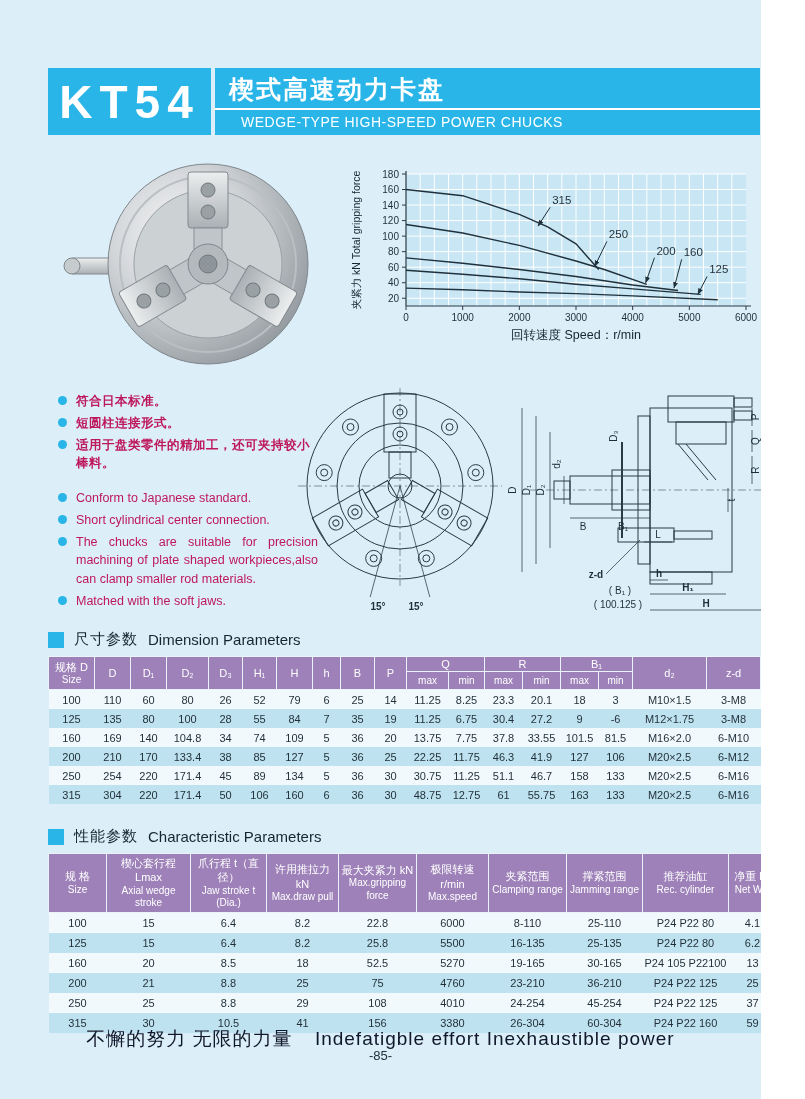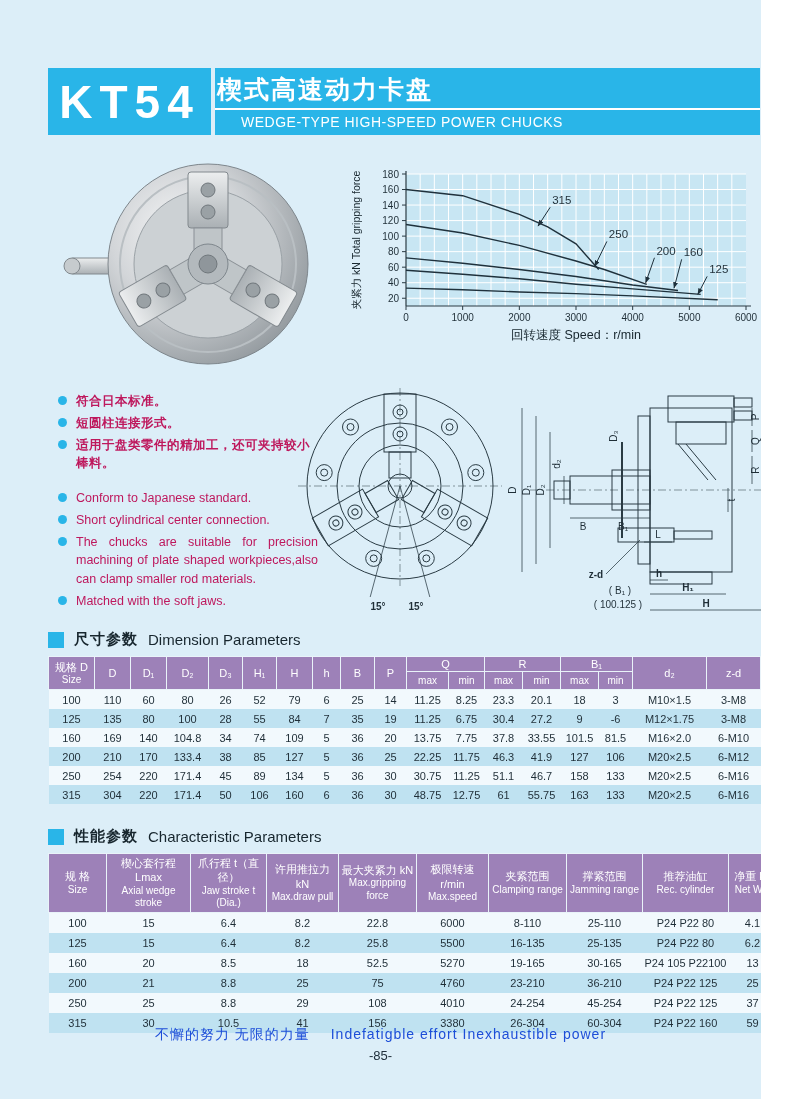--- a/index.html
+++ b/index.html
@@ -5,35 +5,35 @@
   html,body{margin:0;padding:0;background:#ffffff;}
   .page{position:relative;width:761px;height:1099px;background:#dceef8;overflow:hidden;
         font-family:"Liberation Sans","DejaVu Sans",sans-serif;color:#1f2e37;}
   .abs{position:absolute;}
 
   
   .model-block{position:absolute;left:48px;top:68px;width:163px;height:67px;background:#29b5e8;
     color:#fff;font-size:46px;font-weight:bold;letter-spacing:7px;
     display:flex;align-items:center;justify-content:center;}
   .title-block{position:absolute;left:215px;top:68px;width:545px;height:67px;background:#29b5e8;color:#fff;}
-  .title-cn{height:40px;line-height:42px;padding-left:2px;font-size:25px;font-weight:bold;letter-spacing:2px;}
+  .title-cn{height:40px;line-height:42px;padding-left:14px;font-size:25px;font-weight:bold;letter-spacing:2px;}
   .title-divider{height:2px;background:#ffffff;}
   .title-en{height:25px;line-height:25px;padding-left:26px;font-size:14px;letter-spacing:0.5px;}
 
   
   .features{position:absolute;left:58px;width:260px;margin:0;padding:0;list-style:none;}
   .features li{position:relative;padding-left:18px;font-size:12.5px;line-height:1.5;margin-bottom:3px;color:#be185d;}
   .features li::before{content:"";position:absolute;left:0;top:4px;width:9px;height:9px;border-radius:50%;background:#29b5e8;}
   .features.cn li{font-weight:bold;letter-spacing:0.5px;}
   .features.en li{text-align:justify;}
 
   
   .sec-title{position:absolute;left:48px;display:flex;align-items:center;gap:10px;font-size:15px;color:#17262e;}
   .sec-square{width:16px;height:16px;background:#29b5e8;}
-  .sec-cn{font-weight:bold;letter-spacing:1px;}
+  .sec-cn{font-weight:normal;letter-spacing:1px;}
 
   
   .datatable{position:absolute;left:48px;width:712px;border-collapse:collapse;table-layout:fixed;}
   .datatable th{background:#9d81b8;color:#fff;font-weight:normal;text-align:center;vertical-align:middle;
     border:1px solid #e9f3f9;padding:1px 0;}
   .datatable td{text-align:center;color:#1f2e37;padding:0;}
   .datatable tbody tr{background:#f2f9fd;}
   .datatable tbody tr.alt{background:#bfe2f1;}
   #dim-table th{font-size:11px;}
   #dim-table th.sub{font-size:10px;height:15px;}
@@ -44,21 +44,21 @@
   .h-en{font-size:10px;line-height:1.25;}
 
   
   svg text{font-family:"Liberation Sans","DejaVu Sans",sans-serif;}
   .draw{stroke:#2a3b44;fill:none;stroke-width:1;}
   .dim{stroke:#2a3b44;fill:none;stroke-width:0.75;}
   .dimtext{font-size:10px;fill:#1f2e37;}
   .cline{stroke:#5a6b74;stroke-width:0.7;stroke-dasharray:8 3 2 3;fill:none;}
 
   
-  .footer{position:absolute;left:0;right:0;top:1026px;text-align:center;font-size:14px;color:#1d4ed8;letter-spacing:1px;}
+  .footer{position:absolute;left:0;right:0;top:1026px;text-align:center;font-size:19px;color:#0f172a;letter-spacing:1px;}
   .footer span{margin:0 8px;}
   .pageno{position:absolute;left:0;right:0;top:1048px;text-align:center;font-size:13px;color:#20303c;}
 </style>
 </head>
 <body>
 
 <div class="page">
 
   <div class="model-block">
     <span>KT54</span>

